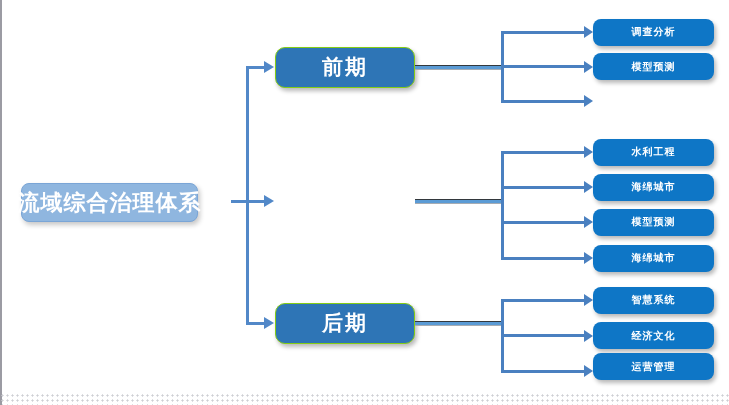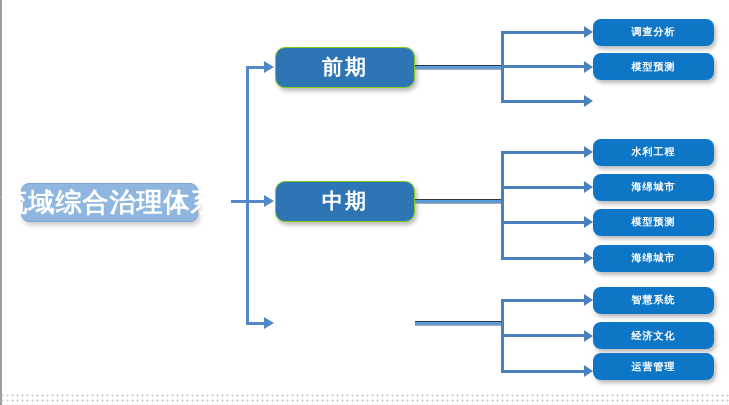--- a/index.html
+++ b/index.html
@@ -10,21 +10,21 @@
   .node{
     position:absolute;display:flex;align-items:center;justify-content:center;
     color:#fff;font-weight:bold;box-sizing:border-box;text-align:center;
     white-space:nowrap;
   }
   .root-node{
     left:21px;top:183px;width:177px;height:39px;border-radius:8px;
     background:var(--root-fill,#8FB6DF);
     border:1px solid #7aa5d6;
     box-shadow:2px 3px 5px rgba(0,0,0,0.22);
-    font-size:26px;letter-spacing:1px;
+    font-size:22px;letter-spacing:1px;
   }
   .stage-node{
     left:275px;width:140px;height:41px;border-radius:10px;
     background:var(--stage-fill,#2E75B6);
     border:1px solid #84cc16;
     box-shadow:2px 3px 4px rgba(0,0,0,0.28);
     font-size:21px;letter-spacing:2px;
   }
   .leaf-node{
     left:593px;width:121px;height:27px;border-radius:8px;
@@ -70,22 +70,22 @@
   <div class="line root-c" style="left:246px;top:65.5px;width:19px;height:3px"></div>
   <div class="arrow-right arrow-stage" style="left:264px;top:61px"></div>
   <div class="line root-c" style="left:249px;top:199.5px;width:16px;height:3px"></div>
   <div class="arrow-right arrow-stage" style="left:264px;top:195px"></div>
   <div class="line root-c" style="left:246px;top:321.5px;width:19px;height:3px"></div>
   <div class="arrow-right arrow-stage" style="left:264px;top:317px"></div>
 
   <div class="node stage-node" style="top:46.5px">
     <span>前期</span>
   </div>
-  <div class="node stage-node" style="top:180.5px">
-    <span>中期</span>
+  <div class="node stage-node" style="top:302.5px">
+    <span>后期</span>
   </div>
 
   <div class="thick-line" style="left:415px;top:64.5px;width:87px"></div>
   <div class="line" style="left:501px;top:30.5px;width:3px;height:72px"></div>
   <div class="line" style="left:501px;top:30.5px;width:83px;height:3px"></div>
   <div class="arrow-right arrow-leaf" style="left:584px;top:26px"></div>
   <div class="line" style="left:501px;top:65px;width:83px;height:3px"></div>
   <div class="arrow-right arrow-leaf" style="left:584px;top:60.5px"></div>
   <div class="line" style="left:501px;top:99.5px;width:83px;height:3px"></div>
   <div class="arrow-right arrow-leaf" style="left:584px;top:95px"></div>

